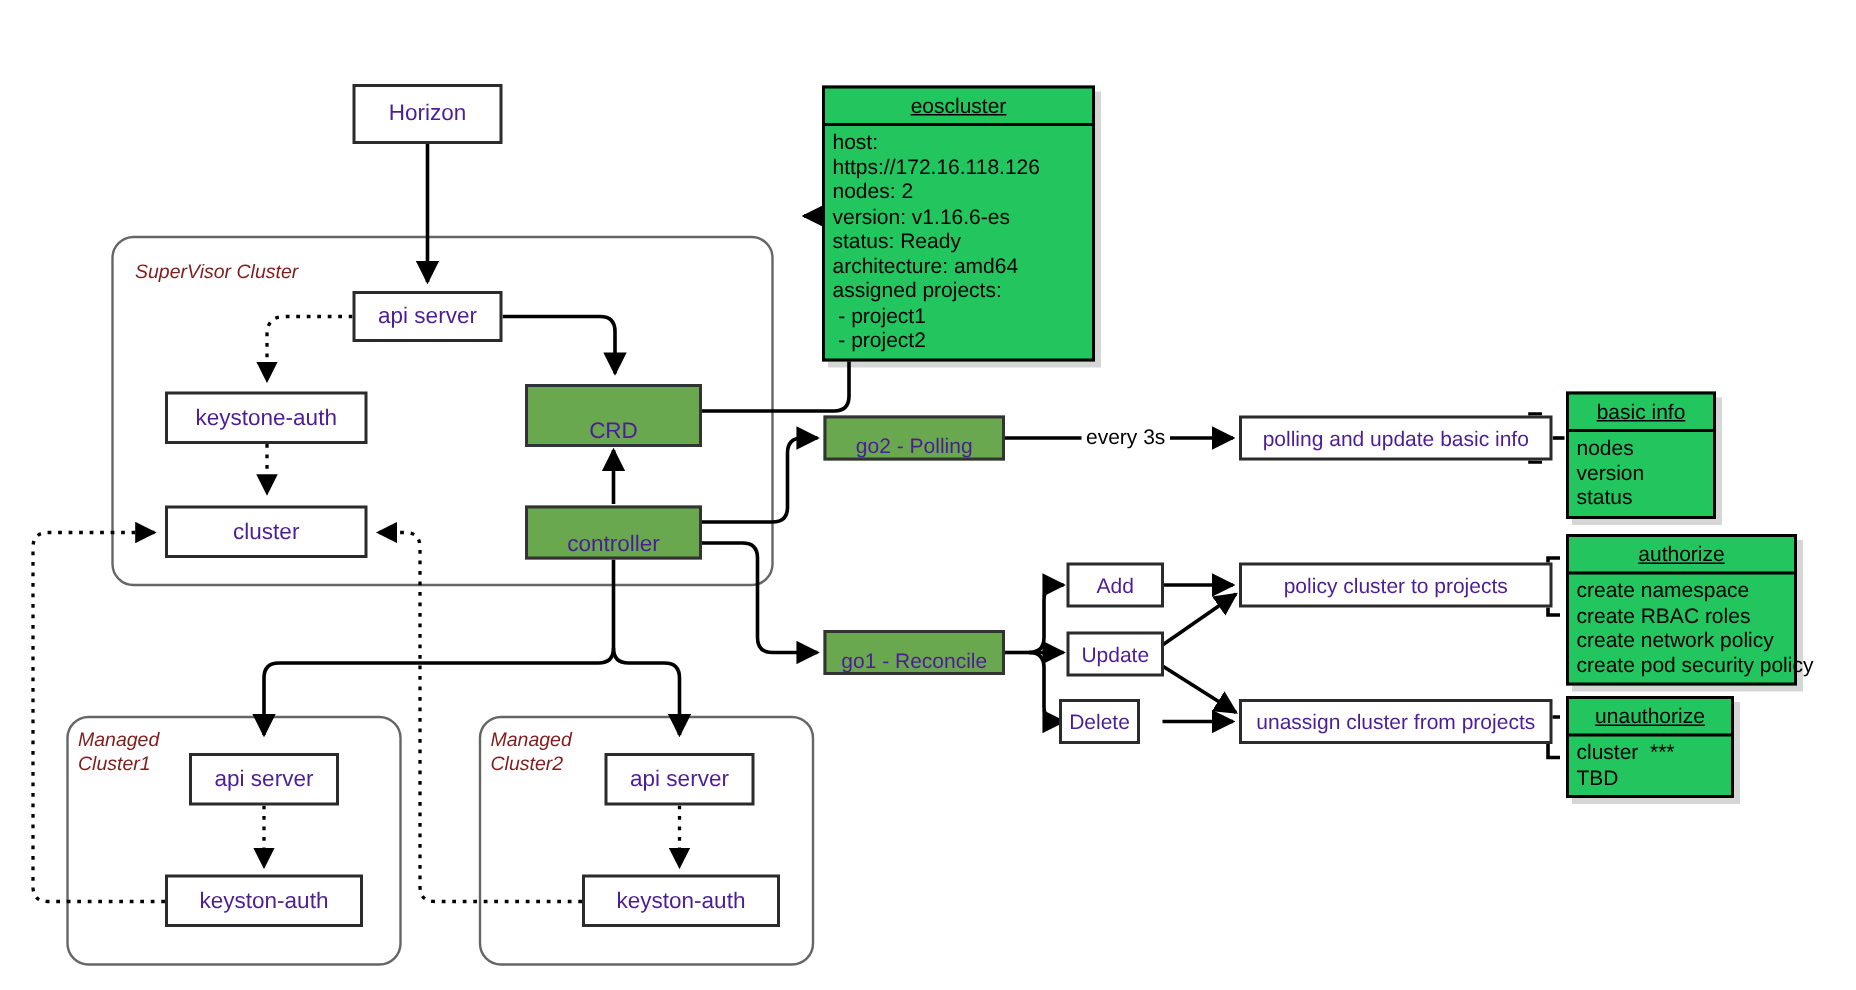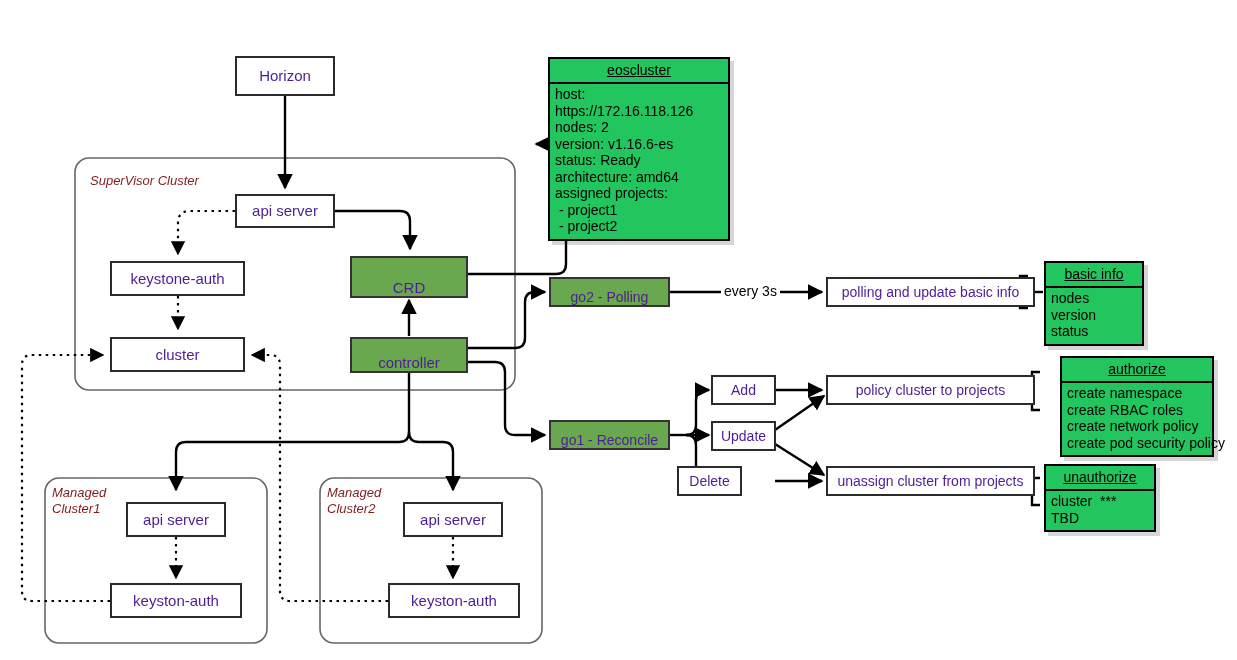--- a/index.html
+++ b/index.html
@@ -217,21 +217,21 @@
   </div>
 
   <div class="node small" style="left:711px; top:375px; width:65px; height:30px;">
     <span>Add</span>
   </div>
 
   <div class="node small" style="left:711px; top:421px; width:65px; height:30px;">
     <span>Update</span>
   </div>
 
-  <div class="node small" style="left:677px; top:466px; width:65px; height:30px;text-align:right;">
+  <div class="node small" style="left:706px; top:466px; width:54px; height:30px;text-align:right;">
     <span>Delete</span>
   </div>
 
   <div class="node small" style="left:826px; top:375px; width:209px; height:30px;">
     <span>policy cluster to projects</span>
   </div>
 
   <div class="node small" style="left:826px; top:466px; width:209px; height:30px;">
     <span>unassign cluster from projects</span>
   </div>
@@ -269,21 +269,21 @@
     <div class="card-body"><div class="row">host:</div><div class="row">https://172.16.118.126</div><div class="row">nodes: 2</div><div class="row">version: v1.16.6-es</div><div class="row">status: Ready</div><div class="row">architecture: amd64</div><div class="row">assigned projects:</div><div class="row"> - project1</div><div class="row"> - project2</div></div>
   </div>
 
   <div class="card" style="left:1044px; top:261px; width:100px;">
     <div class="card-title">
       <span>basic info</span>
     </div>
     <div class="card-body"><div class="row">nodes</div><div class="row">version</div><div class="row">status</div></div>
   </div>
 
-  <div class="card" style="left:1044px; top:356px; width:154px;margin-left:16px;">
+  <div class="card" style="left:1044px; top:356px; width:154px;">
     <div class="card-title">
       <span>authorize</span>
     </div>
     <div class="card-body"><div class="row">create namespace</div><div class="row">create RBAC roles</div><div class="row">create network policy</div><div class="row">create pod security policy</div></div>
   </div>
 
   <div class="card" style="left:1044px; top:464px; width:112px;">
     <div class="card-title">
       <span>unauthorize</span>
     </div>

